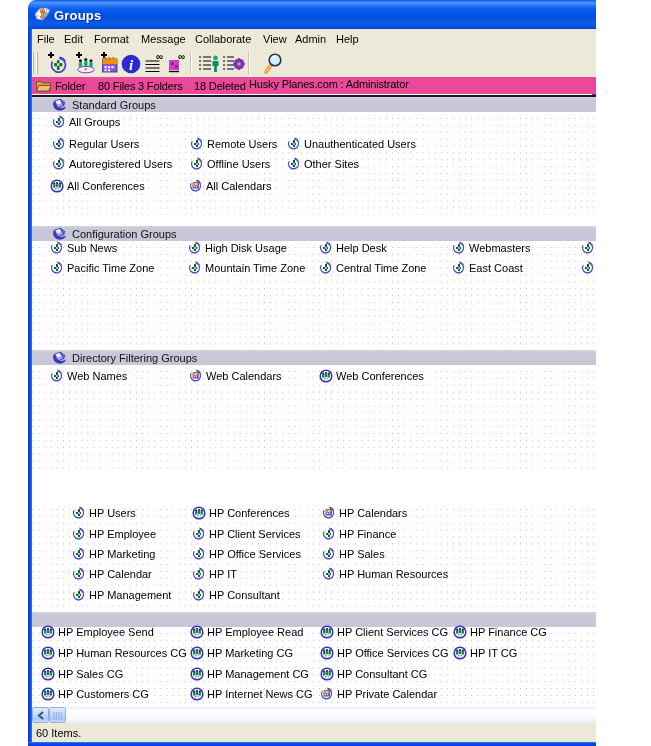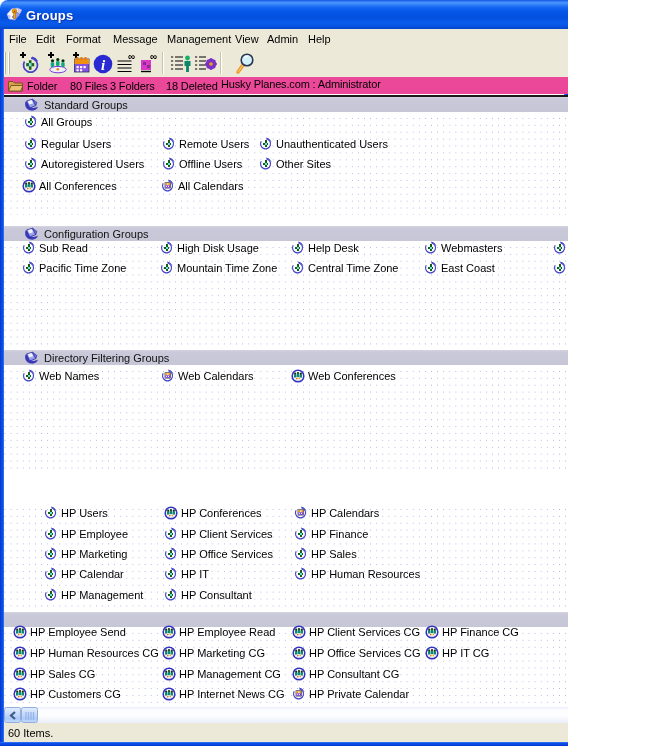--- a/index.html
+++ b/index.html
@@ -1,17 +1,17 @@
 <!DOCTYPE html>
 <html><head>
 <meta charset="utf-8">
 <style>
 html,body{margin:0;padding:0;background:#fff;}
 *{box-sizing:border-box;}
-#win{position:relative;width:568px;height:746px;font-family:"Liberation Sans",sans-serif;overflow:hidden;}
+#win{position:relative;width:568px;height:746px;font-family:"Liberation Sans",sans-serif;overflow:hidden;margin-left:28px;}
 
 #title{position:absolute;left:0;top:0;width:651px;height:29px;
  background:linear-gradient(180deg,#1254e4 0px,#3f8cfa 2px,#4a94fc 3px,#2273f6 6px,#0b5eee 9px,#0554e6 13px,#0450dd 18px,#0a5aec 22px,#0858e8 25px,#0346c8 29px);
  border-radius:8px 8px 0 0;}
 #title .ttext{position:absolute;left:26px;top:8px;color:#fff;font-size:13px;font-weight:bold;letter-spacing:0.2px;text-shadow:1px 1px 1px #1133aa;}
 .tbtn{position:absolute;top:6px;width:20px;height:20px;border:1px solid #fff;border-radius:3px;}
 #bmin{left:578px;background:linear-gradient(135deg,#a8baf2 0%,#5272e2 35%,#3054cc 70%,#2446b4 100%);}
 #bmax{left:602px;background:linear-gradient(135deg,#a8baf2 0%,#5272e2 35%,#3054cc 70%,#2446b4 100%);}
 #bclose{left:625px;background:linear-gradient(135deg,#f0a590 0%,#e2674a 35%,#d4512e 70%,#c04020 100%);}
 #bmin:after{content:"";position:absolute;left:4px;top:12px;width:8px;height:3px;background:#fff;}
@@ -112,21 +112,21 @@
   <span class="tbtn" id="bclose"></span>
  </div>
  <div class="bord" id="bl"></div>
  <div class="bord" id="br"></div>
  <div class="bord" id="bb"></div>
  <div id="menubar">
   <span style="left:5px">File</span>
   <span style="left:32px">Edit</span>
   <span style="left:62px">Format</span>
   <span style="left:109px">Message</span>
-  <span style="left:163px">Management</span>
+  <span style="left:163px">Collaborate</span>
   <span style="left:231px">View</span>
   <span style="left:263px">Admin</span>
   <span style="left:304px">Help</span>
  </div>
  <div id="toolbar">
   <span style="position:absolute;left:0px;top:3px;width:2px;height:22px;border-left:1px solid #fff;border-right:1px solid #b8b4a0;"></span>
   <span style="position:absolute;left:3.5px;top:3px;width:2px;height:22px;border-left:1px solid #fff;border-right:1px solid #b8b4a0;"></span>
   <svg width="22" height="24" style="position:absolute;left:14px;top:2px" viewBox="0 0 22 24">
    <path d="M5 1 v6 M2 4 h6" stroke="#000" stroke-width="2"></path>
    <path d="M6.5 10.5 A7 7 0 1 0 13 7.2" fill="none" stroke="#4343c8" stroke-width="1.7"></path>
@@ -305,21 +305,21 @@
   <div class="it" style="left:157px;top:82px">
         <svg width="13" height="13" style="top:0px">
           <use href="#ikg"></use>
         </svg>
         <span class="lb">All Calendars</span>
       </div>
   <div class="it" style="left:18px;top:144px">
         <svg width="13" height="13" style="top:0px">
           <use href="#iug"></use>
         </svg>
-        <span class="lb">Sub Read</span>
+        <span class="lb">Sub News</span>
       </div>
   <div class="it" style="left:156px;top:144px">
         <svg width="13" height="13" style="top:0px">
           <use href="#iug"></use>
         </svg>
         <span class="lb">High Disk Usage</span>
       </div>
   <div class="it" style="left:287px;top:144px">
         <svg width="13" height="13" style="top:0px">
           <use href="#iug"></use>

